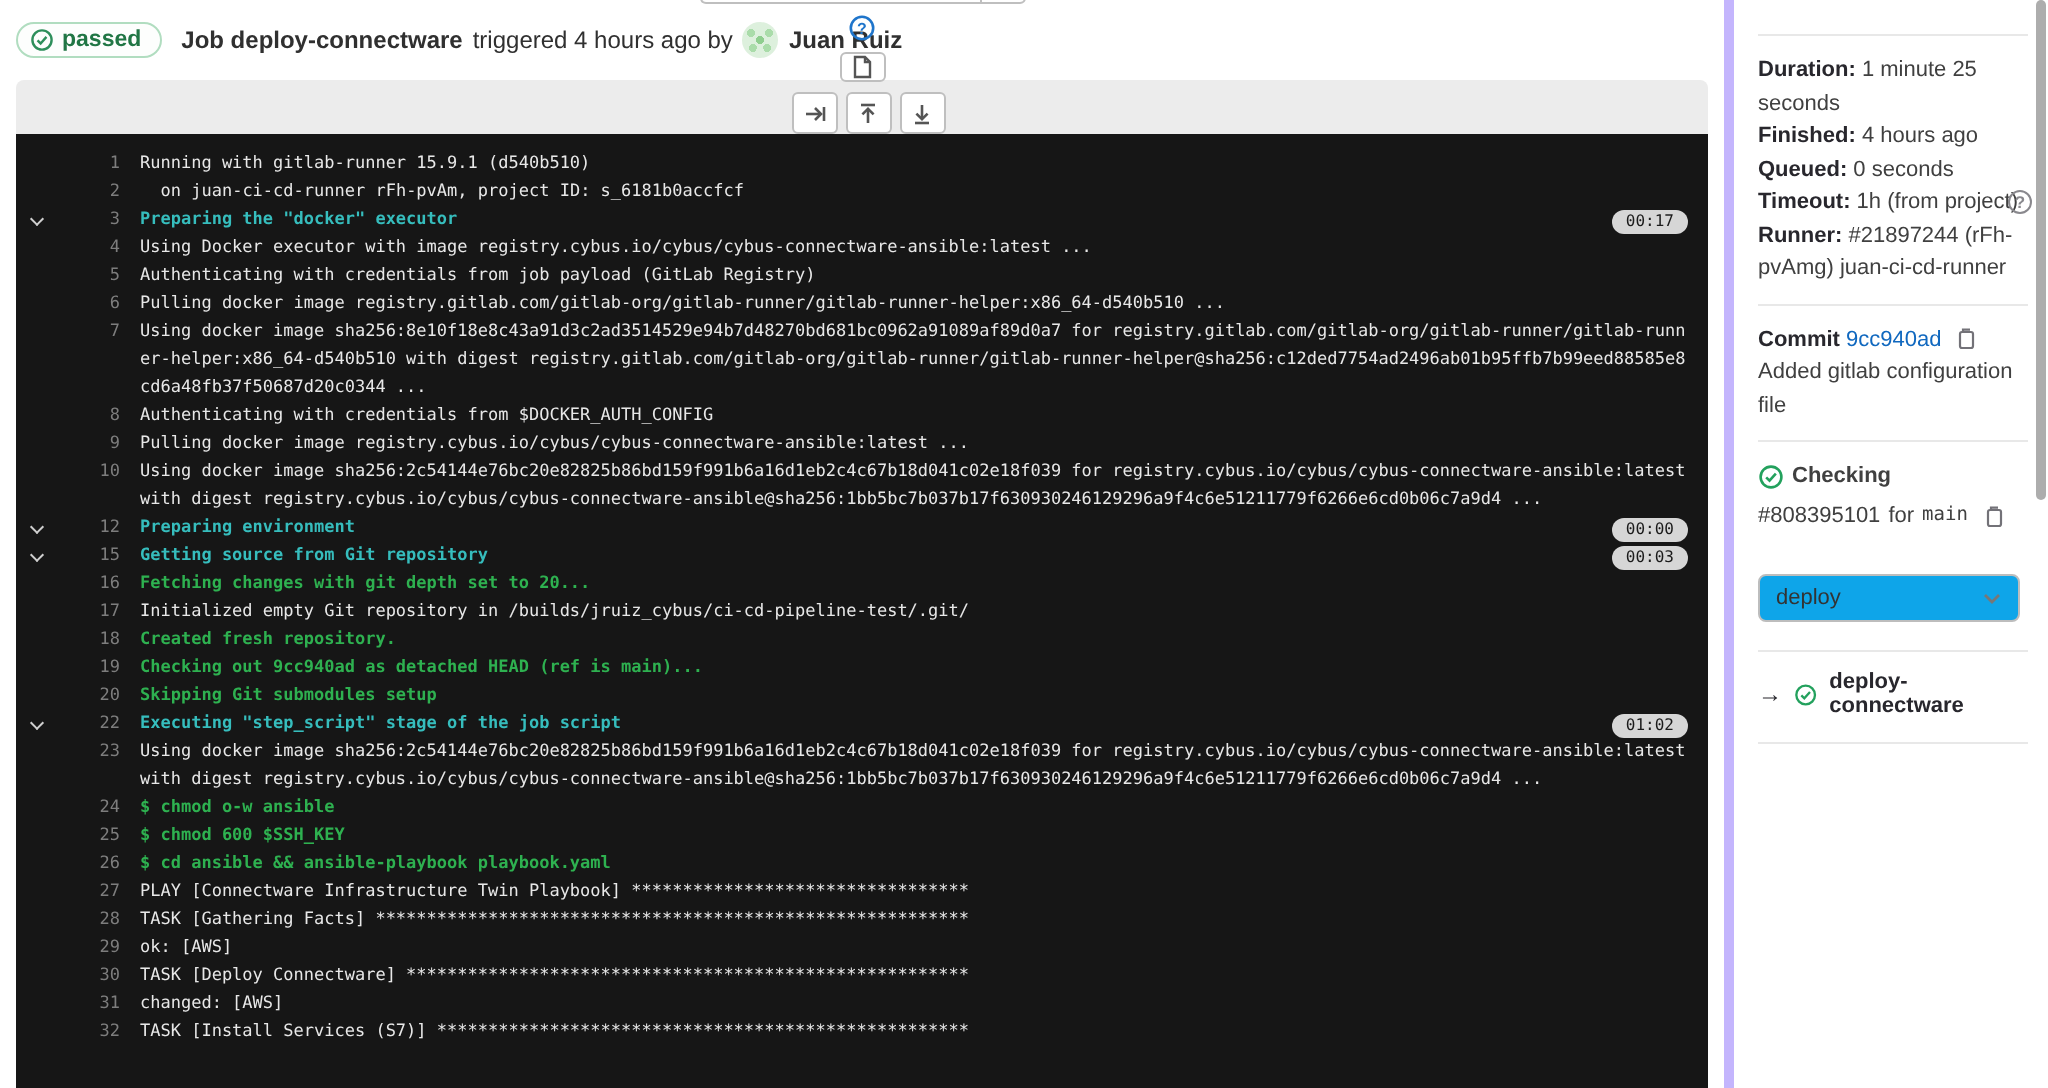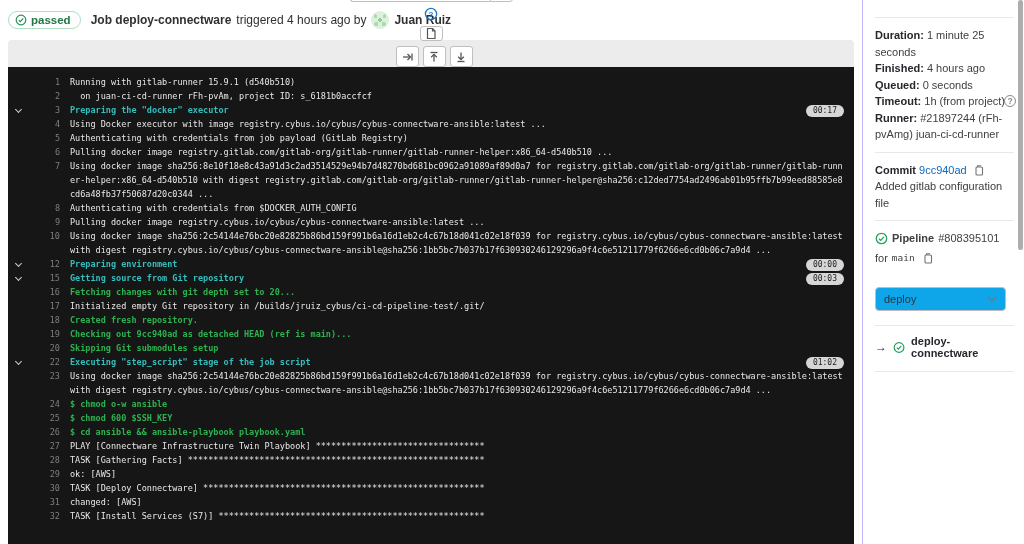--- a/index.html
+++ b/index.html
@@ -49,21 +49,21 @@
   .chev i { width:5px; height:5px; border-left:1.4px solid #cfcfcf; border-bottom:1.4px solid #cfcfcf;
             transform:rotate(-45deg); display:block; }
   .lnum { flex:1; text-align:right; color:#7d7d7d; padding-right:0; cursor:pointer; }
   .ltext { flex:1; padding-left:10px; padding-right:8px; white-space:pre-wrap; word-break:break-all; }
   .log-line.section .ltext { color:#36bdbd; font-weight:bold; cursor:pointer; }
   .log-line.green .ltext { color:#2eb150; font-weight:bold; }
   .dur-badge { position:absolute; right:10px; top:1.5px; background:#d6d6d6; color:#1b1b1b;
                border-radius:8px; padding:0.5px 7px; font-size:8px; line-height:11px;margin-left:16px; }
 
   
-  .sidebar { width:162px; height:544px; border-left:1px solid #c4b5fd; position:relative;
+  .sidebar { width:162px; height:544px; border-left:5px solid #c4b5fd; position:relative;
              padding:8px 14px 0 12px; font-size:11px; color:#404040; }
   .sb-divider { border-top:1px solid #e8e8e8; margin:9px -4px 9px 0; }
   .sb-row { line-height:16.5px; position:relative; }
   .sb-row b { color:#28272d; }
   .help-circ { position:absolute; right:-6px; top:2px; width:12px; height:12px; border:1px solid #89888d;
                border-radius:50%; color:#89888d; font-size:8.5px; line-height:10px; text-align:center;
                font-weight:bold; }
   .link { color:#1068bf; text-decoration:none; cursor:pointer; }
   .copy-ic { display:inline-block; vertical-align:-2px; margin-left:3px; cursor:pointer; }
   .mono { font-family:"DejaVu Sans Mono", monospace; font-size:9.5px; }
@@ -383,21 +383,21 @@
     </div>
     <div class="sb-row">Added gitlab configuration file</div>
 
     <div class="sb-divider"></div>
 
     <div class="pipe-row">
       <svg class="ic" width="13" height="13" viewBox="0 0 14 14">
         <circle cx="7" cy="7" r="5.6" fill="none" stroke="#23a15d" stroke-width="1.4"></circle>
         <path d="M4.4 7.2 l1.8 1.8 l3.4 -3.8" fill="none" stroke="#23a15d" stroke-width="1.4"></path>
       </svg>
-      <b>Pipeline</b>
+      <b>Checking</b>
       <span>#808395101</span>
       <span>for</span>
       <span class="mono">main</span>
       <span class="copy-ic">
         <svg class="ic" width="11" height="12" viewBox="0 0 11 12">
           <rect x="3" y="3" width="6.5" height="8" rx="1" fill="none" stroke="#737278" stroke-width="1.1"></rect>
           <path d="M4.5 3 v-1.2 h3.5" fill="none" stroke="#737278" stroke-width="1.1"></path>
         </svg>
       </span>
     </div>

